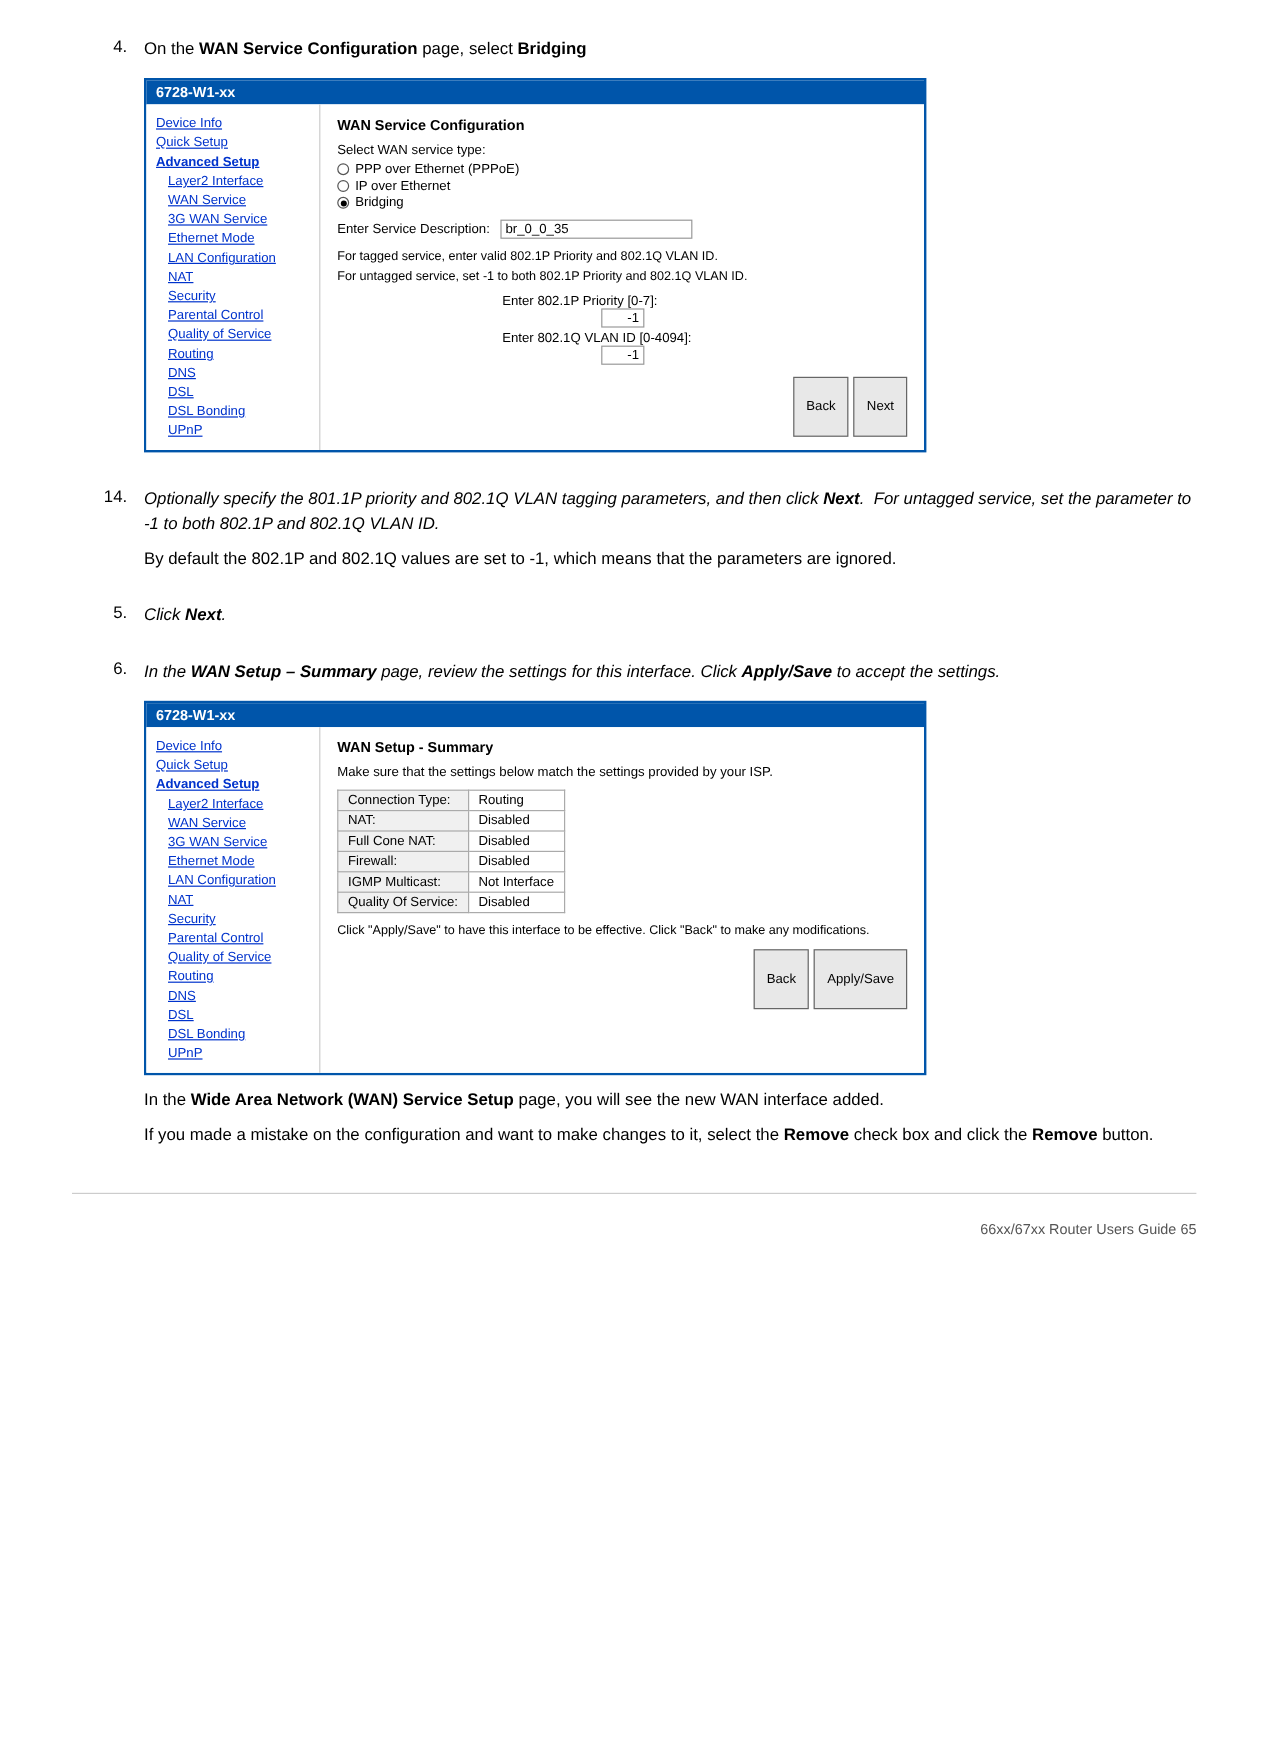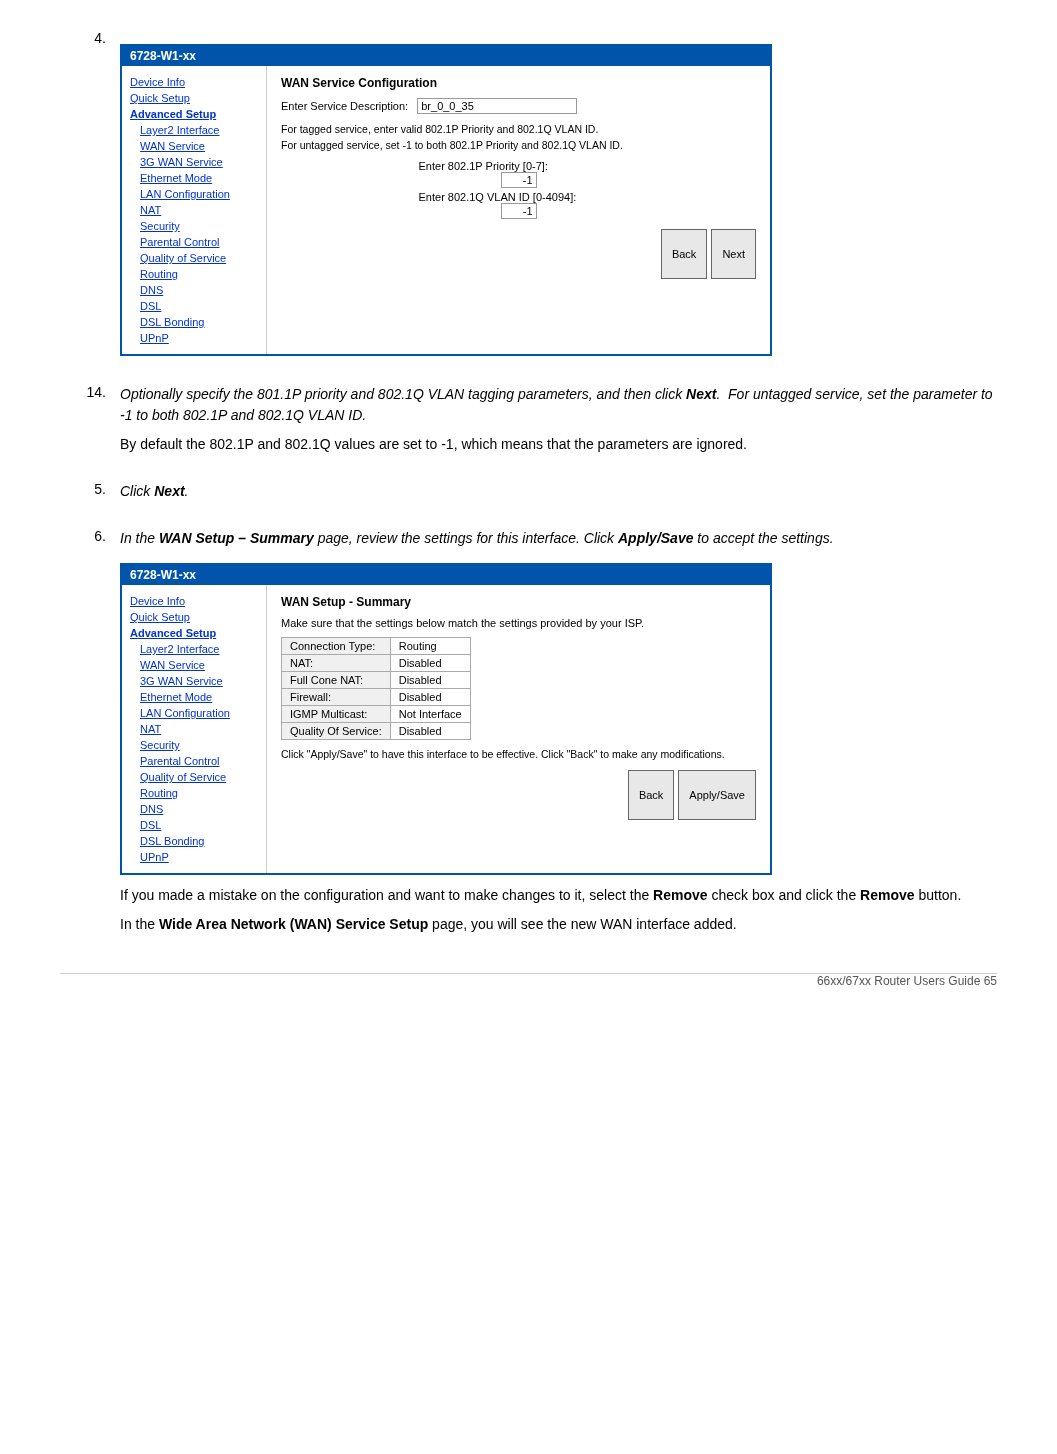--- a/index.html
+++ b/index.html
@@ -174,38 +174,41 @@
 
     .body-text {
       font-size: 14px;
       line-height: 1.6;
       margin-bottom: 10px;
     }
 
     .footer {
       margin-top: 30px;
       border-top: 1px solid #ccc;
-      padding-top: 0;
+      padding-top: 22px;
       text-align: right;
       font-size: 12px;
       color: #555;
     }
 
     .note-paragraph {
       font-size: 14px;
       line-height: 1.6;
       margin: 6px 0 0 0;
     }
   </style>
 </head>
 <body>
 
 <div class="step-block">
   <div class="step-num">4.</div>
   <div class="step-content">
+    <p>
+      On the <strong>WAN Service Configuration</strong> page, select <strong>Bridging</strong>
+    </p>
 
     <div class="router-frame">
       <div class="router-titlebar">6728-W1-xx</div>
       <div class="router-body">
 
         <div class="router-sidebar">
           <div class="router-sidebar-scroll">
             <div class="sidebar-item">Device Info</div>
             <div class="sidebar-item">Quick Setup</div>
             <div class="sidebar-item bold">Advanced Setup</div>
@@ -221,20 +224,35 @@
             <div class="sidebar-item indent">Routing</div>
             <div class="sidebar-item indent">DNS</div>
             <div class="sidebar-item indent">DSL</div>
             <div class="sidebar-item indent">DSL Bonding</div>
             <div class="sidebar-item indent">UPnP</div>
           </div>
         </div>
 
         <div class="router-main">
           <div class="main-title">WAN Service Configuration</div>
+          <div class="radio-group">
+            <div style="font-size:11px; margin-bottom:4px;">Select WAN service type:</div>
+            <div class="radio-row">
+              <div class="radio-circle"></div>
+              <span>PPP over Ethernet (PPPoE)</span>
+            </div>
+            <div class="radio-row">
+              <div class="radio-circle"></div>
+              <span>IP over Ethernet</span>
+            </div>
+            <div class="radio-row">
+              <div class="radio-circle checked"></div>
+              <span>Bridging</span>
+            </div>
+          </div>
           <div class="desc-row">
             <label>Enter Service Description:</label>
             <input type="text" value="br_0_0_35" style="">
           </div>
           <div class="info-text">
             <div>For tagged service, enter valid 802.1P Priority and 802.1Q VLAN ID.</div>
             <div>For untagged service, set -1 to both 802.1P Priority and 802.1Q VLAN ID.</div>
           </div>
           <div class="field-row">
             <label>Enter 802.1P Priority [0-7]:</label>
@@ -342,21 +360,21 @@
           <div class="summary-note">Click "Apply/Save" to have this interface to be effective. Click "Back" to make any modifications.</div>
           <div class="btn-row">
             <button class="btn">Back</button>
             <button class="btn">Apply/Save</button>
           </div>
         </div>
       </div>
     </div>
 
     <p class="body-text">
+      In the <strong>Wide Area Network (WAN) Service Setup</strong> page, you will see the new WAN interface added.
+    </p>
+    <p class="body-text">
       If you made a mistake on the configuration and want to make changes to it, select the <strong>Remove</strong> check box and click the <strong>Remove</strong> button.
-    </p>
-    <p class="body-text">
-      In the <strong>Wide Area Network (WAN) Service Setup</strong> page, you will see the new WAN interface added.
     </p>
   </div>
 </div>
 
 <div class="footer">66xx/67xx Router Users Guide      65</div>
 
 </body></html>

